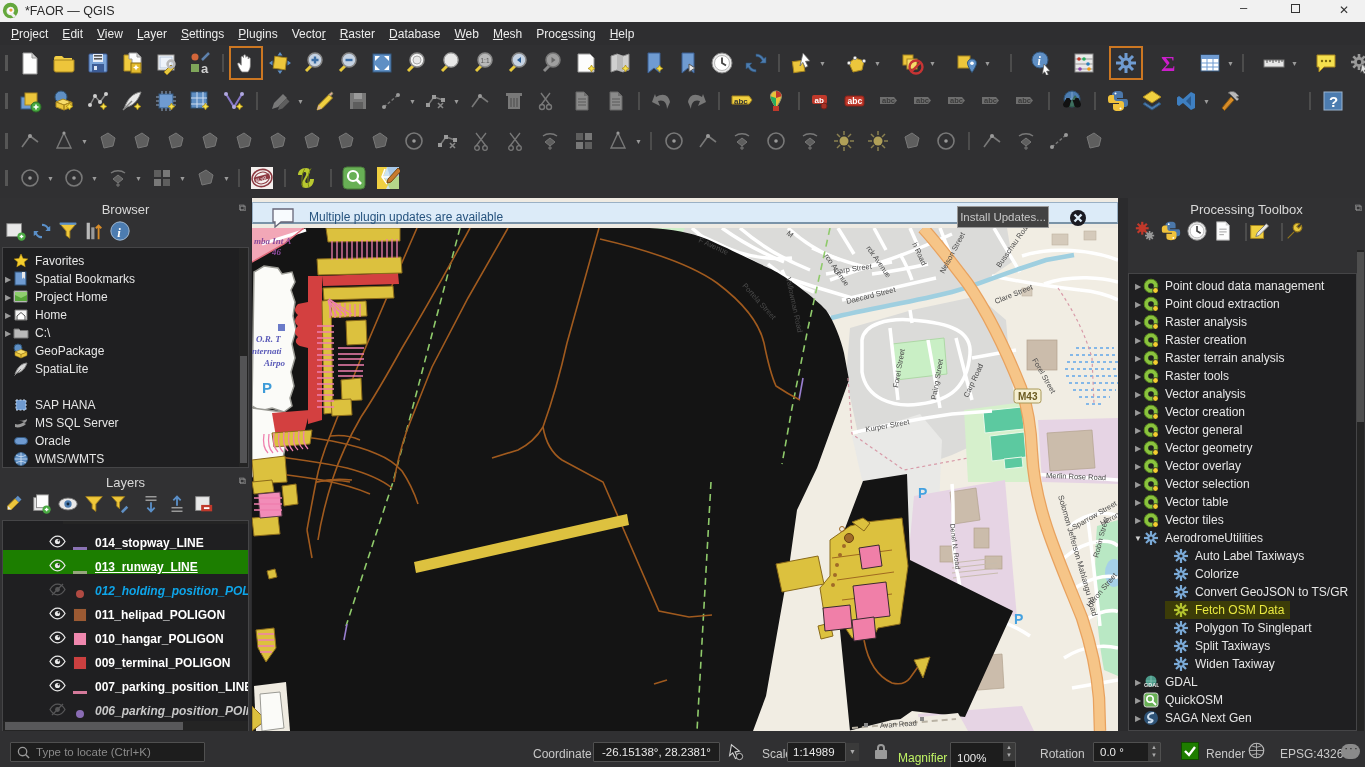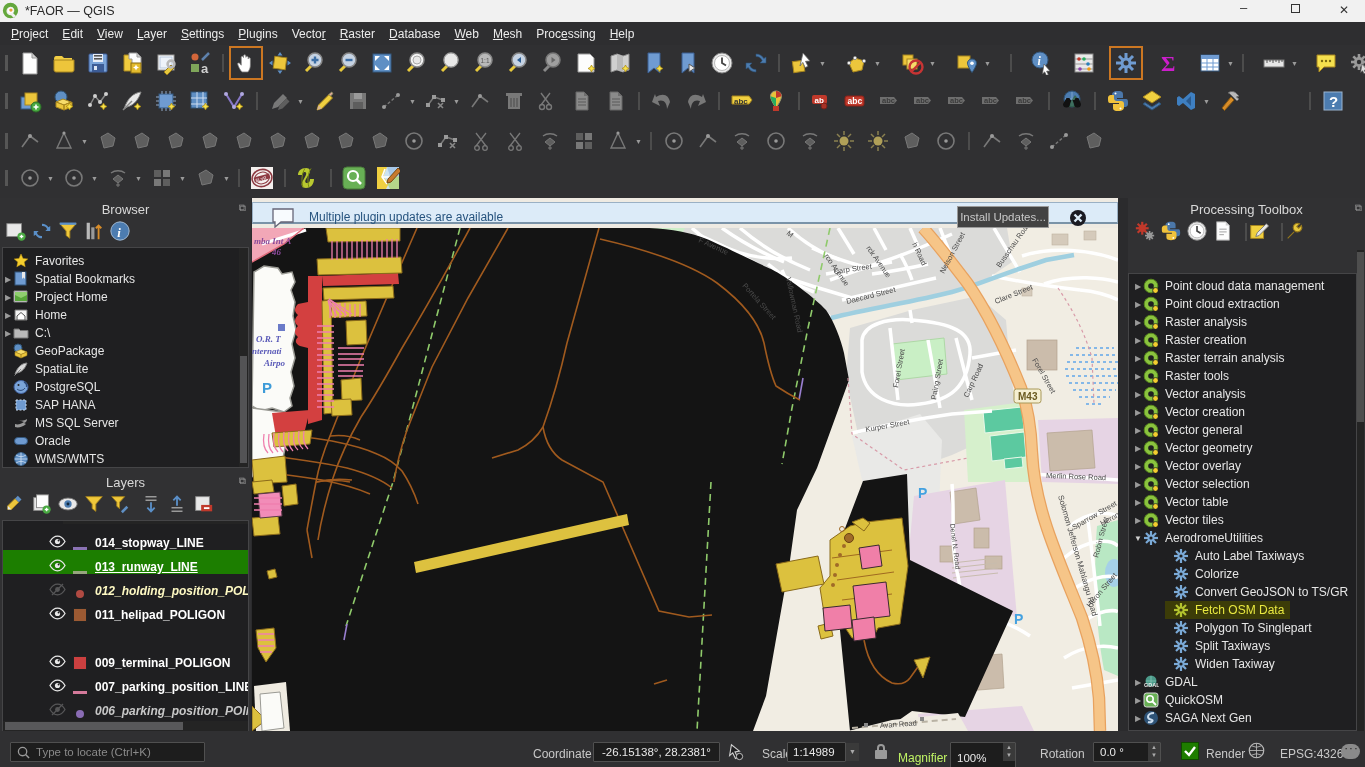--- a/index.html
+++ b/index.html
@@ -940,28 +940,20 @@
               <path d="M2 9l6-2.5L14 9l-6 2.5z" fill="#f6dc6a" stroke="#a8861e" stroke-width=".6"></path>
               <path d="M2 9v3.5l6 2.5v-3.5zM14 9v3.5l-6 2.5v-3.5z" fill="#ecc63c" stroke="#a8861e" stroke-width=".6"></path>
             </svg>
           </span>GeoPackage</div>
         <div class="trow" style="top:112px"><span class="arr"></span><span class="ticon">
             <svg width="16" height="16" viewBox="0 0 16 16">
               <path d="M2 13C5 5 9 2.5 14 2c-1.5 4.5-4.5 9-10 10z" fill="#d8d8d8" stroke="#888"></path>
               <line x1="1.5" y1="14.5" x2="8" y2="8" stroke="#888"></line>
             </svg>
           </span>SpatiaLite</div>
-        <div class="trow" style="top:130px"><span class="arr"></span><span class="ticon">
-            <svg width="16" height="16" viewBox="0 0 16 16">
-              <ellipse cx="8" cy="8" rx="7" ry="6.5" fill="#7aa4d9" stroke="#41609c"></ellipse>
-              <circle cx="5.5" cy="6" r="1" fill="#222"></circle>
-              <path d="M4 10c2 2 6 2 8-1" stroke="#2e4a78" fill="none"></path>
-              <path d="M11 3c2 1 3 3 2.5 5" stroke="#2e4a78" fill="none" stroke-width="1.4"></path>
-            </svg>
-          </span>PostgreSQL</div>
         <div class="trow" style="top:148px"><span class="arr"></span><span class="ticon">
             <svg width="16" height="16" viewBox="0 0 16 16">
               <rect x="3" y="3" width="10" height="10" fill="#6f9bd1" stroke="#c8d8ec" stroke-dasharray="2 1.5"></rect>
             </svg>
           </span>SAP HANA</div>
         <div class="trow" style="top:166px"><span class="arr"></span><span class="ticon">
             <svg width="16" height="16" viewBox="0 0 16 16">
               <path d="M2 12c3 1 8 0 11-3l-2-1c2-.5 3-2 3-4-3 2-6 2-9 1l6 2c-3 2-6 3-9 2z" fill="#9a9a9a"></path>
             </svg>
           </span>MS SQL Server</div>
@@ -1030,39 +1022,48 @@
         </div>
         <div class="lrow" style="top:29px;background:#1c7e00;">
           <span class="eye"><svg width="17" height="17" viewBox="0 0 17 17">
               <path d="M1 8.5C3 5 5.5 3.2 8.5 3.2S14 5 16 8.5c-2 3.5-4.5 5.3-7.5 5.3S3 12 1 8.5z" fill="none" stroke="#e8e8e8" stroke-width="1.3"></path>
               <circle cx="8.5" cy="8.5" r="2.6" fill="#e8e8e8"></circle>
               <circle cx="9.6" cy="7.6" r="1" fill="#1f1f21"></circle>
             </svg></span>
           <span style="flex:none;width:14px;height:3px;background:#96a57e;margin-right:8px"></span>
           <span style="text-decoration:underline;">013_runway_LINE</span>
         </div>
-        <div class="lrow" style="top:53px;font-style:italic;color:#fef9c3;font-weight:bold;">
+        <div class="lrow" style="top:53px;font-style:italic;color:#0ea5e9;font-weight:bold;">
           <span class="eye"><svg width="17" height="17" viewBox="0 0 17 17">
               <g opacity=".45">
                 <path d="M1 8.5C3 5 5.5 3.2 8.5 3.2S14 5 16 8.5c-2 3.5-4.5 5.3-7.5 5.3S3 12 1 8.5z" fill="none" stroke="#9a9a9a" stroke-width="1.2"></path>
                 <circle cx="8.5" cy="8.5" r="2.4" fill="#9a9a9a"></circle>
                 <line x1="3" y1="14" x2="14" y2="3" stroke="#9a9a9a" stroke-width="1.3"></line>
               </g>
             </svg></span>
           <span style="flex:none;width:8px;height:8px;border-radius:50%;background:#b04a42;margin:0 3px;margin-right:11px"></span>
           <span style="">012_holding_position_POL</span>
         </div>
         <div class="lrow" style="top:77px;">
           <span class="eye"><svg width="17" height="17" viewBox="0 0 17 17">
               <path d="M1 8.5C3 5 5.5 3.2 8.5 3.2S14 5 16 8.5c-2 3.5-4.5 5.3-7.5 5.3S3 12 1 8.5z" fill="none" stroke="#e8e8e8" stroke-width="1.3"></path>
               <circle cx="8.5" cy="8.5" r="2.6" fill="#e8e8e8"></circle>
               <circle cx="9.6" cy="7.6" r="1" fill="#1f1f21"></circle>
             </svg></span>
           <span style="flex:none;width:14px;height:14px;background:#9c5a33;border:1px solid #222;margin-right:8px"></span>
           <span style="">011_helipad_POLIGON</span>
+        </div>
+        <div class="lrow" style="top:101px;">
+          <span class="eye"><svg width="17" height="17" viewBox="0 0 17 17">
+              <path d="M1 8.5C3 5 5.5 3.2 8.5 3.2S14 5 16 8.5c-2 3.5-4.5 5.3-7.5 5.3S3 12 1 8.5z" fill="none" stroke="#e8e8e8" stroke-width="1.3"></path>
+              <circle cx="8.5" cy="8.5" r="2.6" fill="#e8e8e8"></circle>
+              <circle cx="9.6" cy="7.6" r="1" fill="#1f1f21"></circle>
+            </svg></span>
+          <span style="flex:none;width:14px;height:14px;background:#ef87ae;border:1px solid #222;margin-right:8px"></span>
+          <span style="">010_hangar_POLIGON</span>
         </div>
         <div class="lrow" style="top:125px;">
           <span class="eye"><svg width="17" height="17" viewBox="0 0 17 17">
               <path d="M1 8.5C3 5 5.5 3.2 8.5 3.2S14 5 16 8.5c-2 3.5-4.5 5.3-7.5 5.3S3 12 1 8.5z" fill="none" stroke="#e8e8e8" stroke-width="1.3"></path>
               <circle cx="8.5" cy="8.5" r="2.6" fill="#e8e8e8"></circle>
               <circle cx="9.6" cy="7.6" r="1" fill="#1f1f21"></circle>
             </svg></span>
           <span style="flex:none;width:14px;height:14px;background:#cc4040;border:1px solid #222;margin-right:8px"></span>
           <span style="">009_terminal_POLIGON</span>
         </div>

